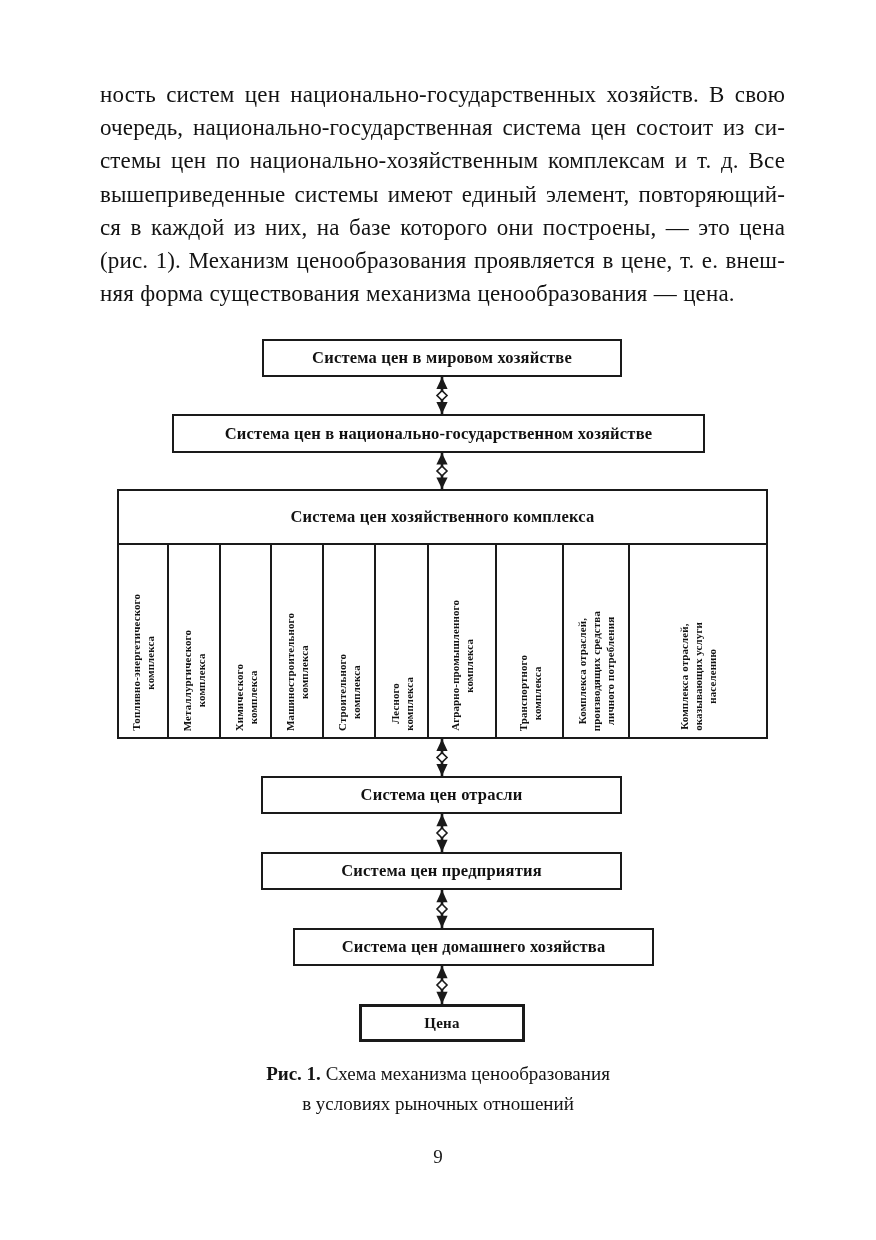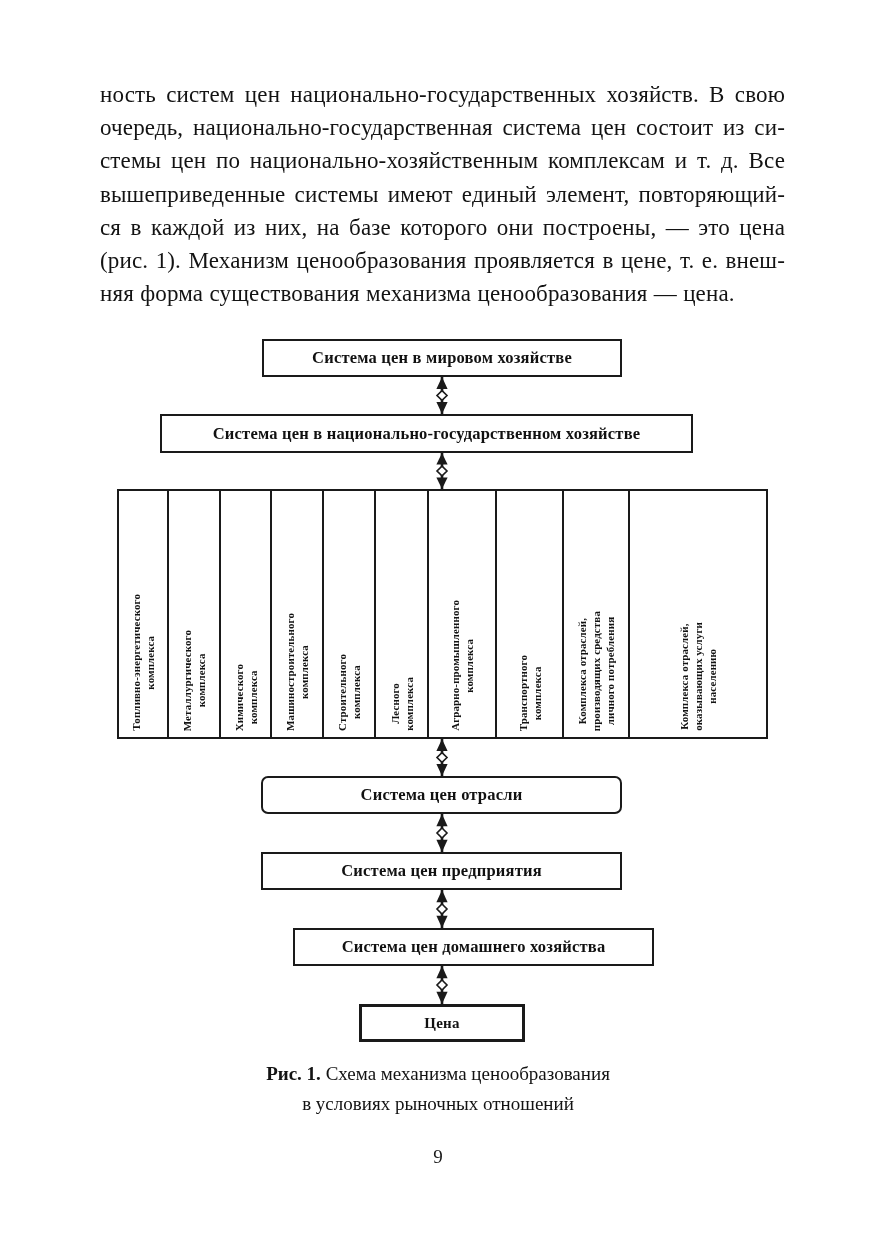--- a/index.html
+++ b/index.html
@@ -65,22 +65,22 @@
     align-items: center;
     justify-content: center;
     font-weight: bold;
     font-size: 16.5px;
     letter-spacing: 0.2px;
     color: #111;
     text-align: center;
   }
 
   #node-world   { left: 262px; top: 14px;  width: 360px; height: 38px; }
-  #node-national{ left: 160px; top: 89px;  width: 533px; height: 39px; }
-  #node-branch  { left: 261px; top: 451px; width: 361px; height: 38px; border-radius: 7px; }
+  #node-national{ left: 172px; top: 89px;  width: 533px; height: 39px; }
+  #node-branch  { left: 261px; top: 451px; width: 361px; height: 38px; }
   #node-enterprise { left: 261px; top: 527px; width: 361px; height: 38px; }
   #node-household  { left: 261px; top: 603px; width: 361px; height: 38px; margin-left: 32px; }
   #node-price   { left: 359px; top: 679px; width: 166px; height: 38px;
                   border-width: 3px; font-size: 15px; }
 
   
   .complex-block {
     position: absolute;
     left: 117px;
     top: 164px;
@@ -203,20 +203,21 @@
     <div class="connector" id="conn-2">
       <svg viewBox="0 0 22 36" preserveAspectRatio="none" xmlns="http://www.w3.org/2000/svg">
         <line x1="11" y1="0" x2="11" y2="36" stroke="#1a1a1a" stroke-width="2.6"></line>
         <polygon points="11,0 5.4,11.6 16.6,11.6" fill="#1a1a1a"></polygon>
         <polygon points="11,36 5.4,24.4 16.6,24.4" fill="#1a1a1a"></polygon>
         <polygon points="11,13.2 16,18 11,22.8 6,18" fill="#ffffff" stroke="#1a1a1a" stroke-width="1.6"></polygon>
       </svg>
     </div>
 
     <div class="complex-block">
+      <div class="complex-header">Система цен хозяйственного комплекса</div>
       <div class="complex-cols">
         <div class="complex-col" style="flex:0 0 50px">
           <span class="vlabel">Топливно-энергетического
 комплекса</span>
         </div>
         <div class="complex-col" style="flex:0 0 52px">
           <span class="vlabel">Металлургического
 комплекса</span>
         </div>
         <div class="complex-col" style="flex:0 0 51px">

